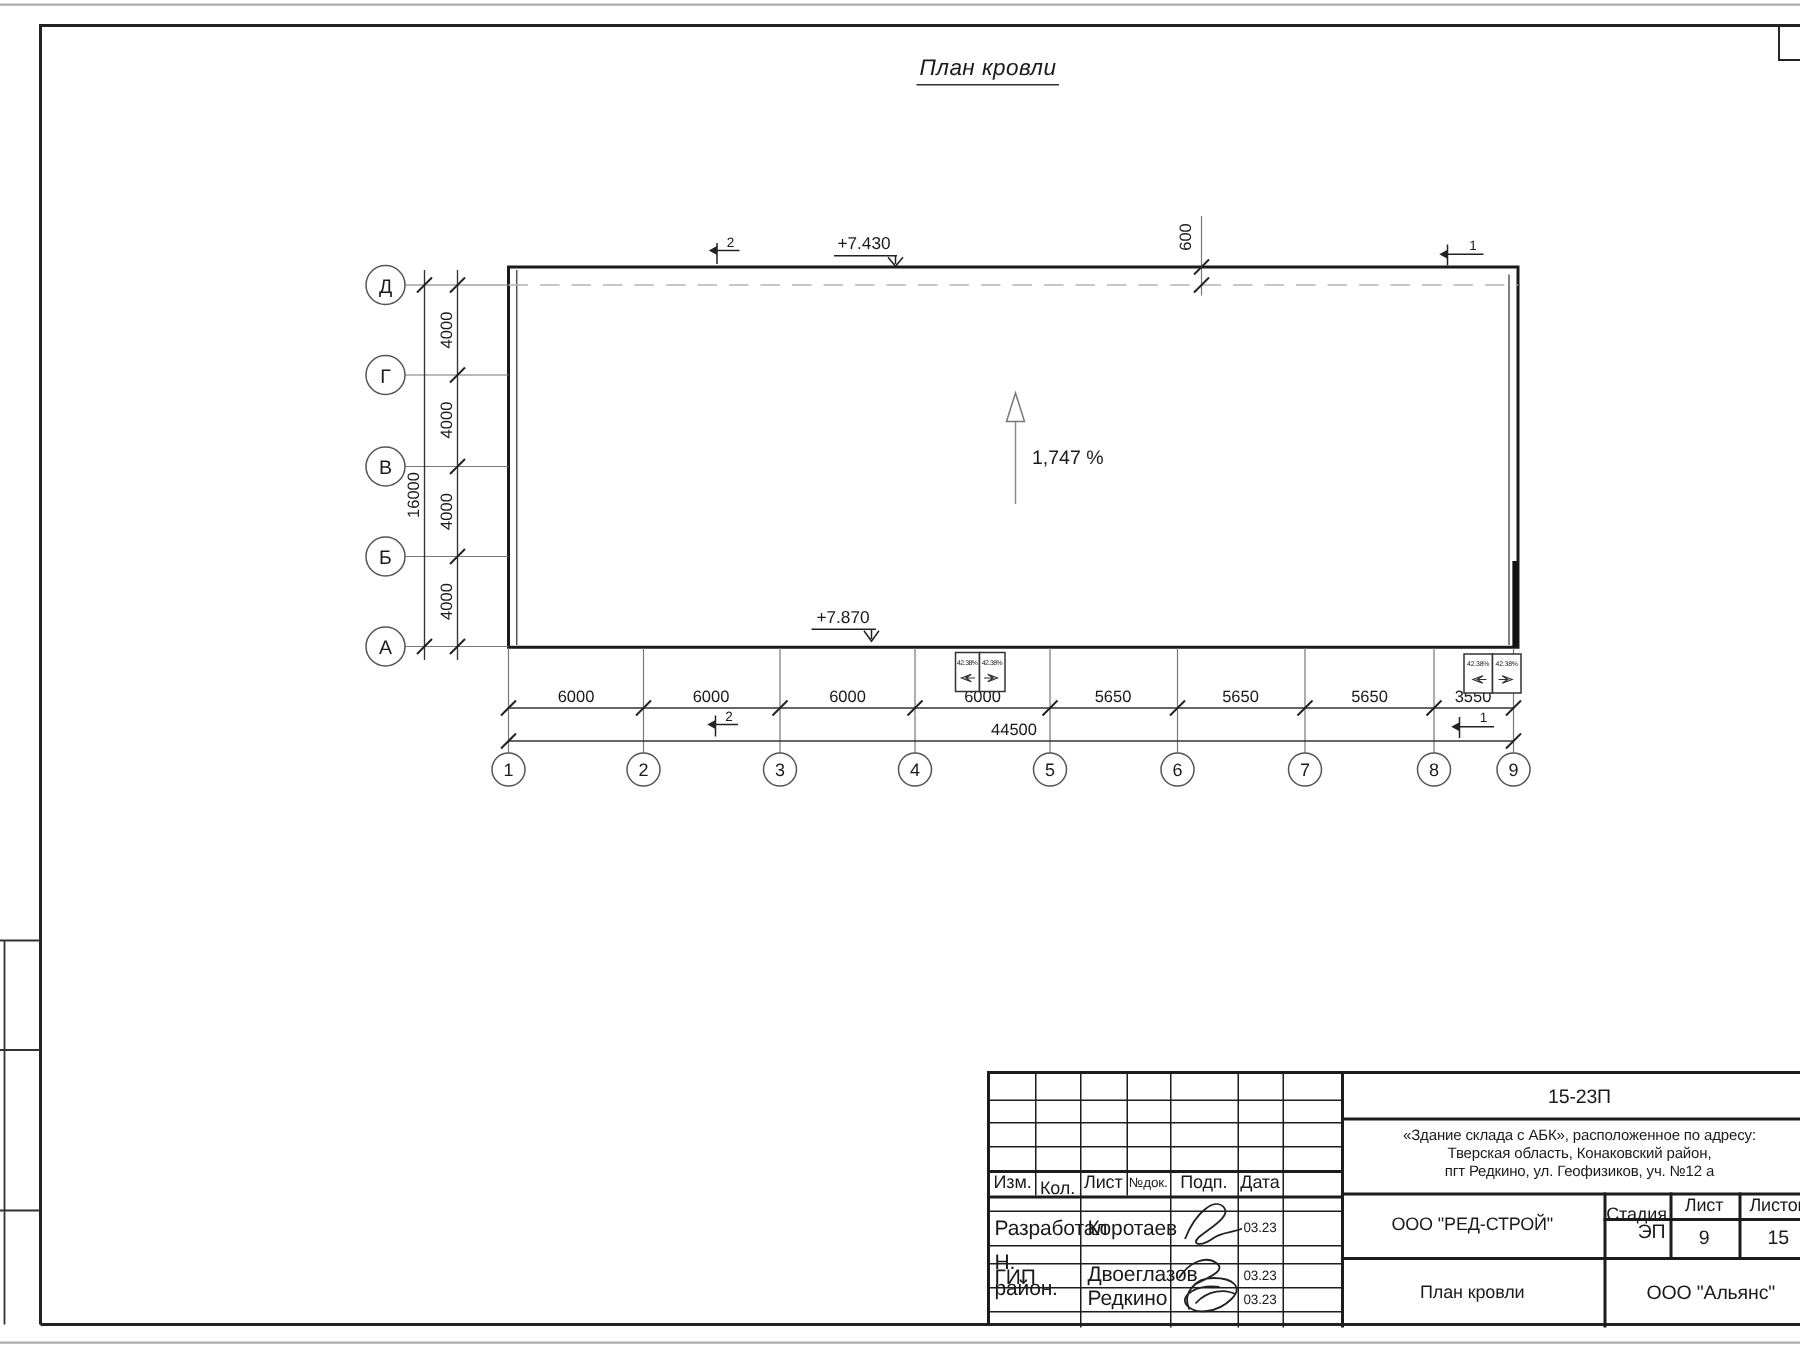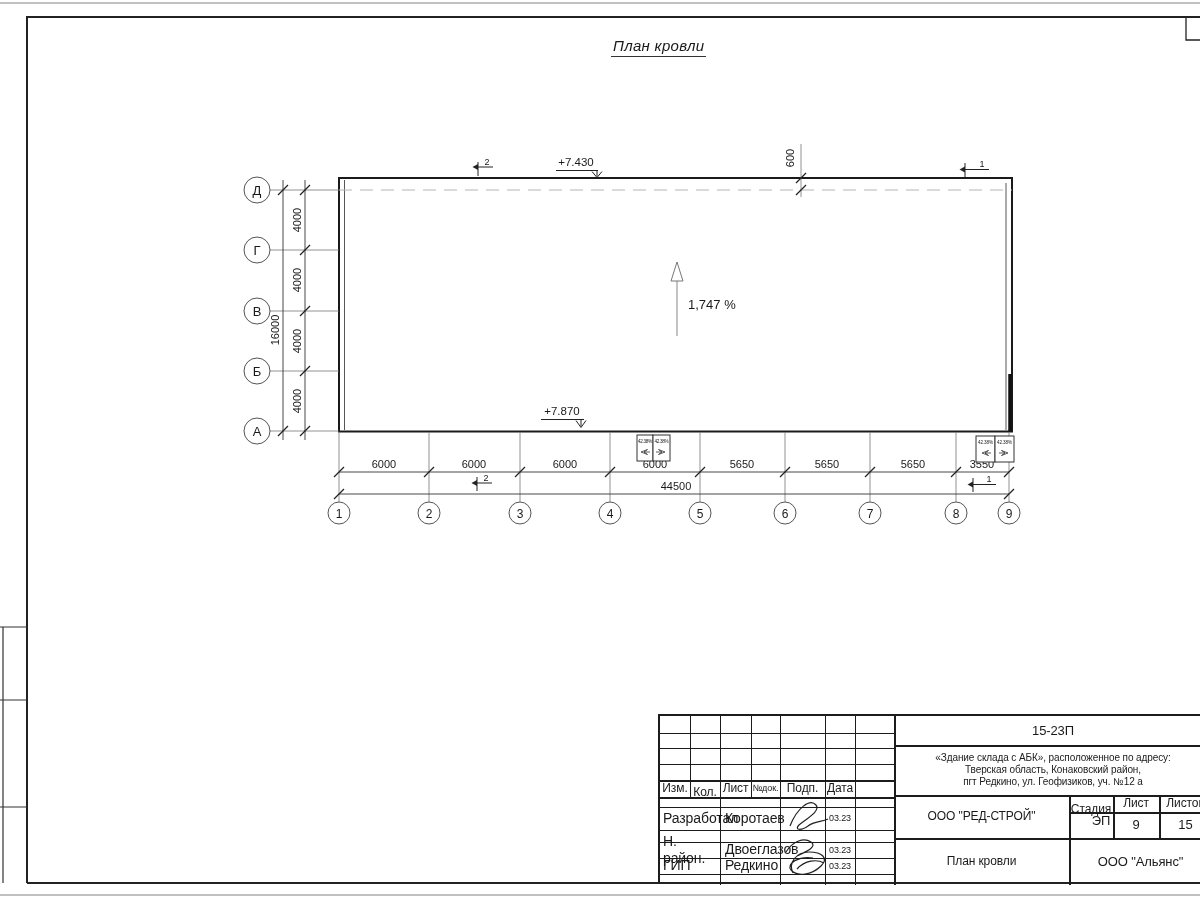--- a/index.html
+++ b/index.html
@@ -244,21 +244,21 @@
   <div class="cell f9" style="left:91px;top:64px;width:29px;height:17px">№док.</div>
   <div class="cell f12" style="left:120px;top:64px;width:45px;height:17px">Подп.</div>
   <div class="cell f12" style="left:165px;top:64px;width:30px;height:17px">Дата</div>
 
   <div class="cell left f10" style="left:0;top:91px;width:60px;height:23px">Разработал</div>
   <div class="cell left f10" style="left:62px;top:91px;width:58px;height:23px">Коротаев</div>
   <div class="cell f9" style="left:165px;top:91px;width:30px;height:23px">03.23</div>
   <div class="cell left f10" style="left:0;top:126px;width:60px;height:16px">Н. район.</div>
   <div class="cell left f10" style="left:62px;top:126px;width:58px;height:16px">Двоеглазов</div>
   <div class="cell f9" style="left:165px;top:126px;width:30px;height:16px">03.23</div>
-  <div class="cell left f10" style="left:0;top:142px;width:60px;height:16px">ГИП</div>
+  <div class="cell left f10" style="left:0;top:128px;width:60px;height:16px">ГИП</div>
   <div class="cell left f10" style="left:62px;top:142px;width:58px;height:16px">Редкино</div>
   <div class="cell f9" style="left:165px;top:142px;width:30px;height:16px">03.23</div>
 
   <div class="cell f13" style="left:234px;top:0;width:318px;height:29px">15-23П</div>
   <div class="cell" style="left:234px;top:29px;width:318px;height:50px;flex-direction:column">
     <div class="f11">«Здание склада с АБК», расположенное по адресу:</div>
     <div class="f11">Тверская область, Конаковский район,</div>
     <div class="f11">пгт Редкино, ул. Геофизиков, уч. №12 а</div>
   </div>
   <div class="cell f12" style="left:234px;top:79px;width:175px;height:43px">ООО "РЕД-СТРОЙ"</div>

